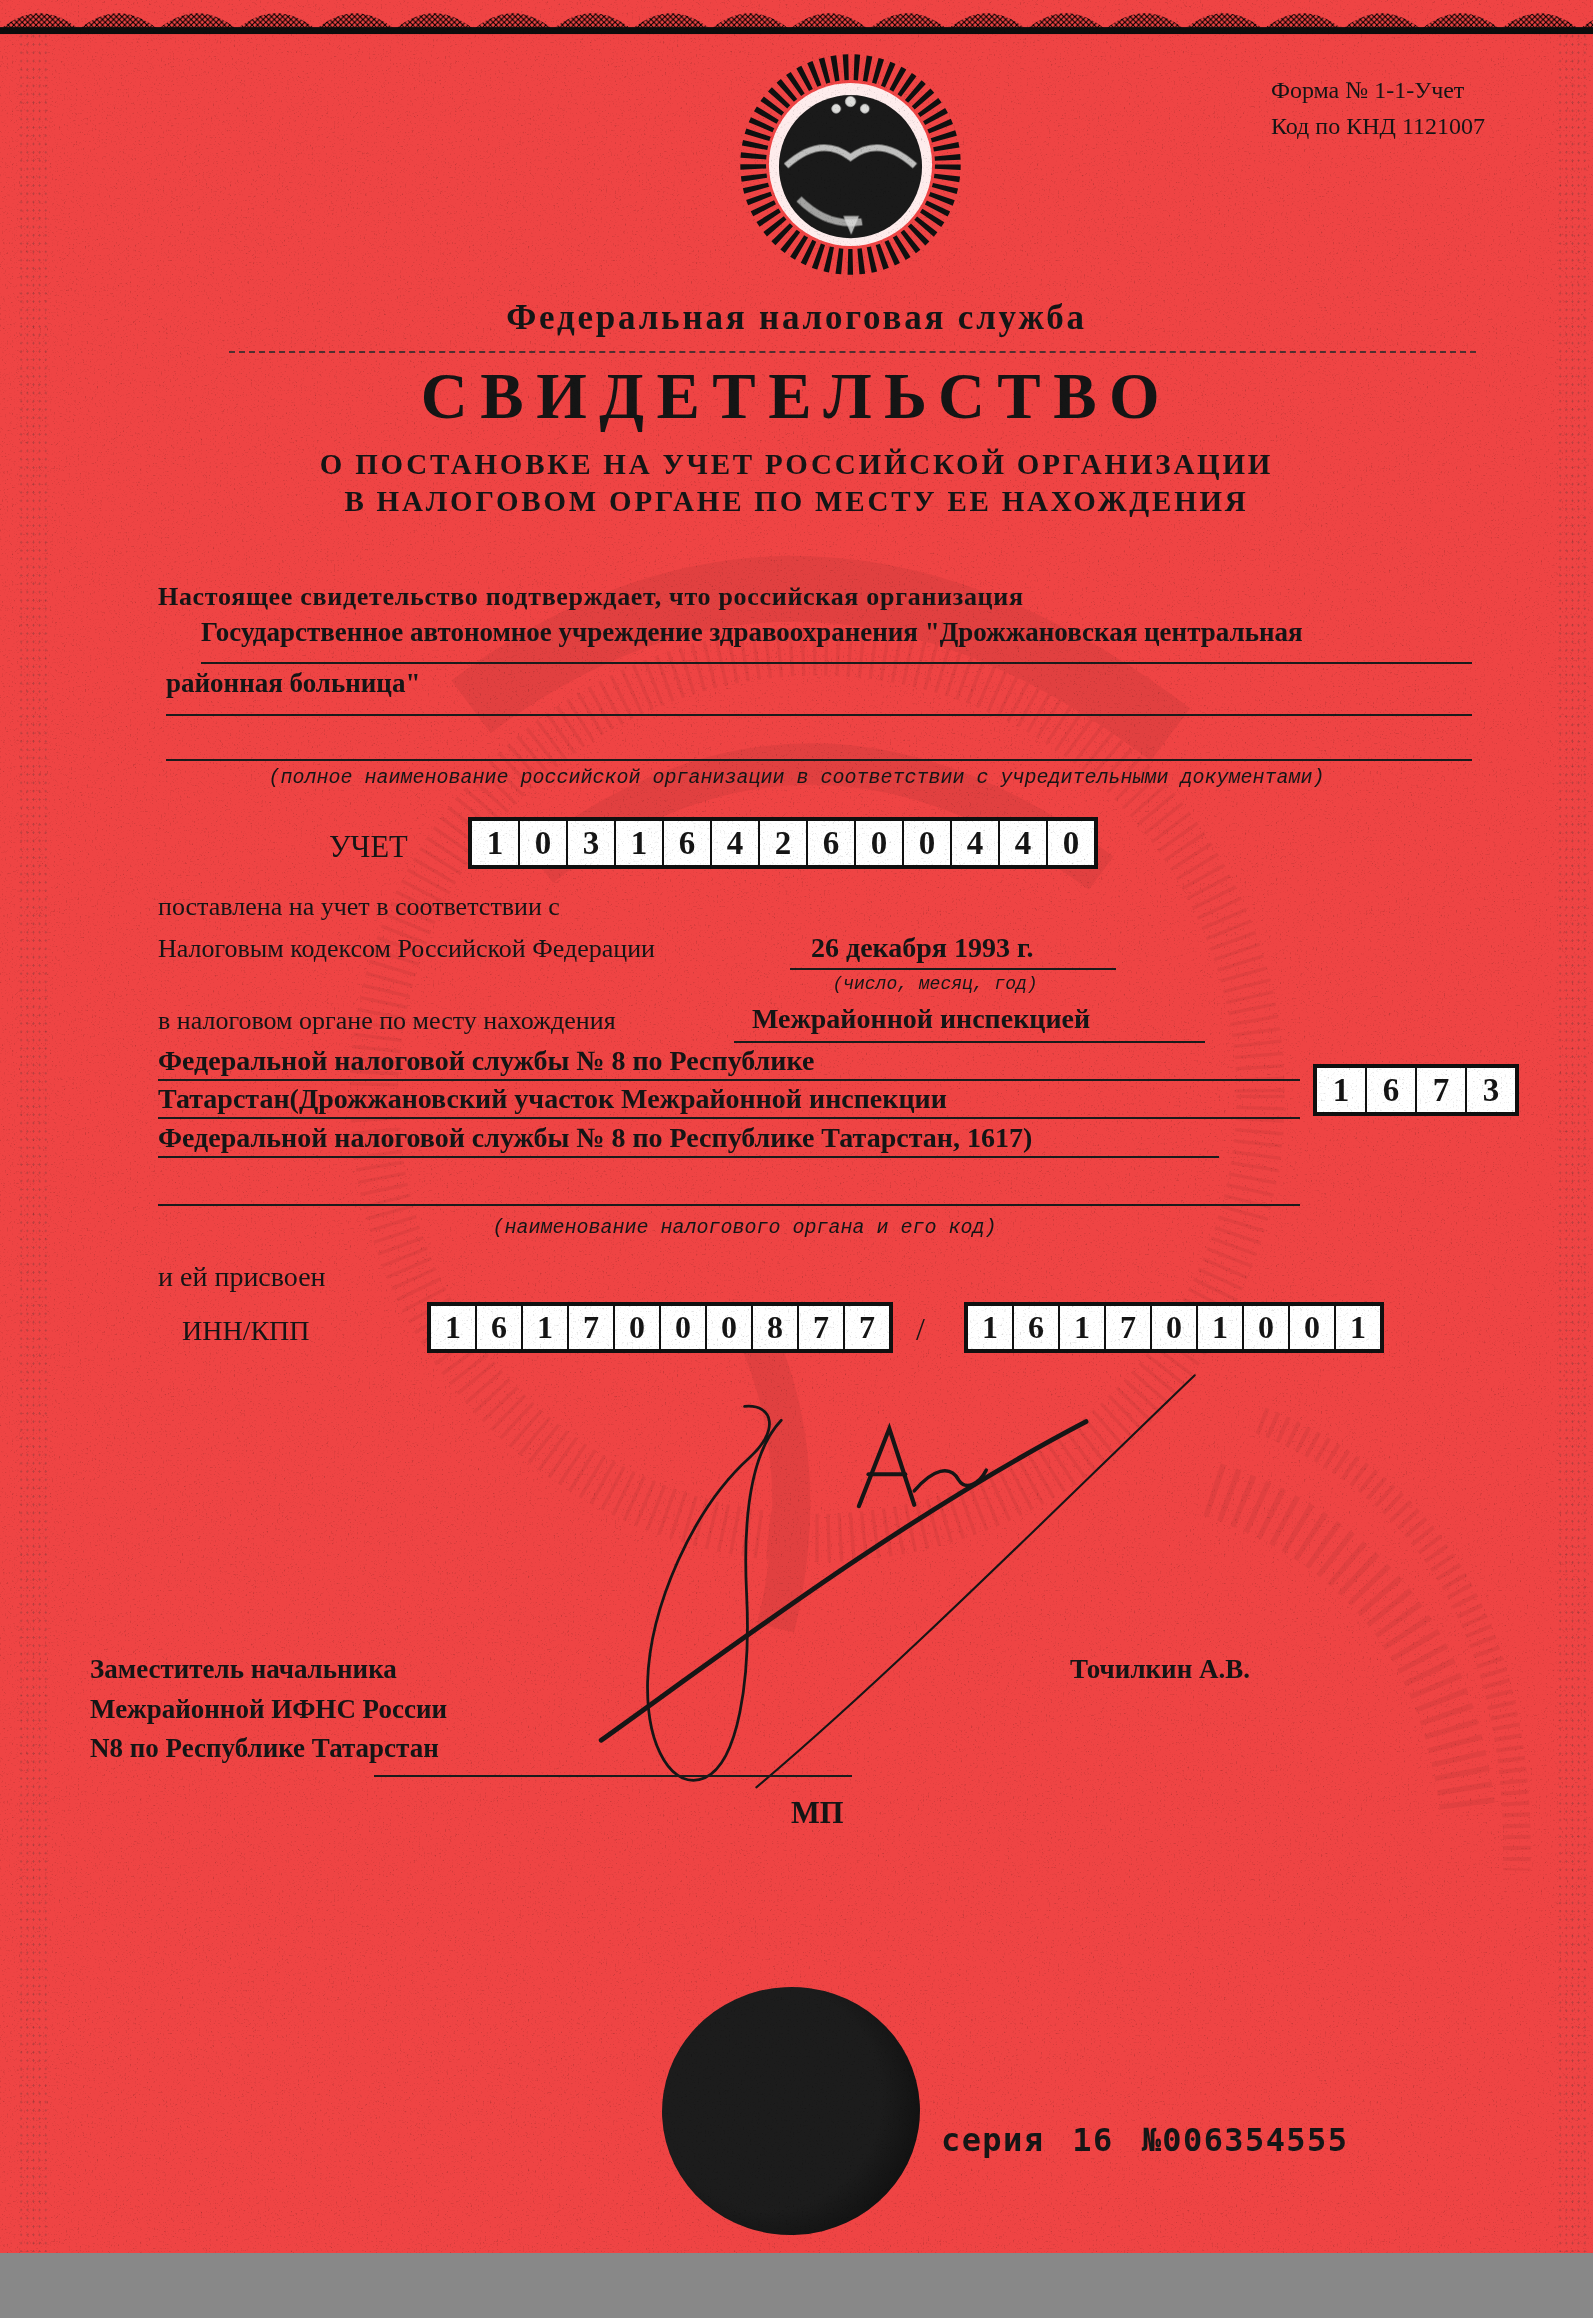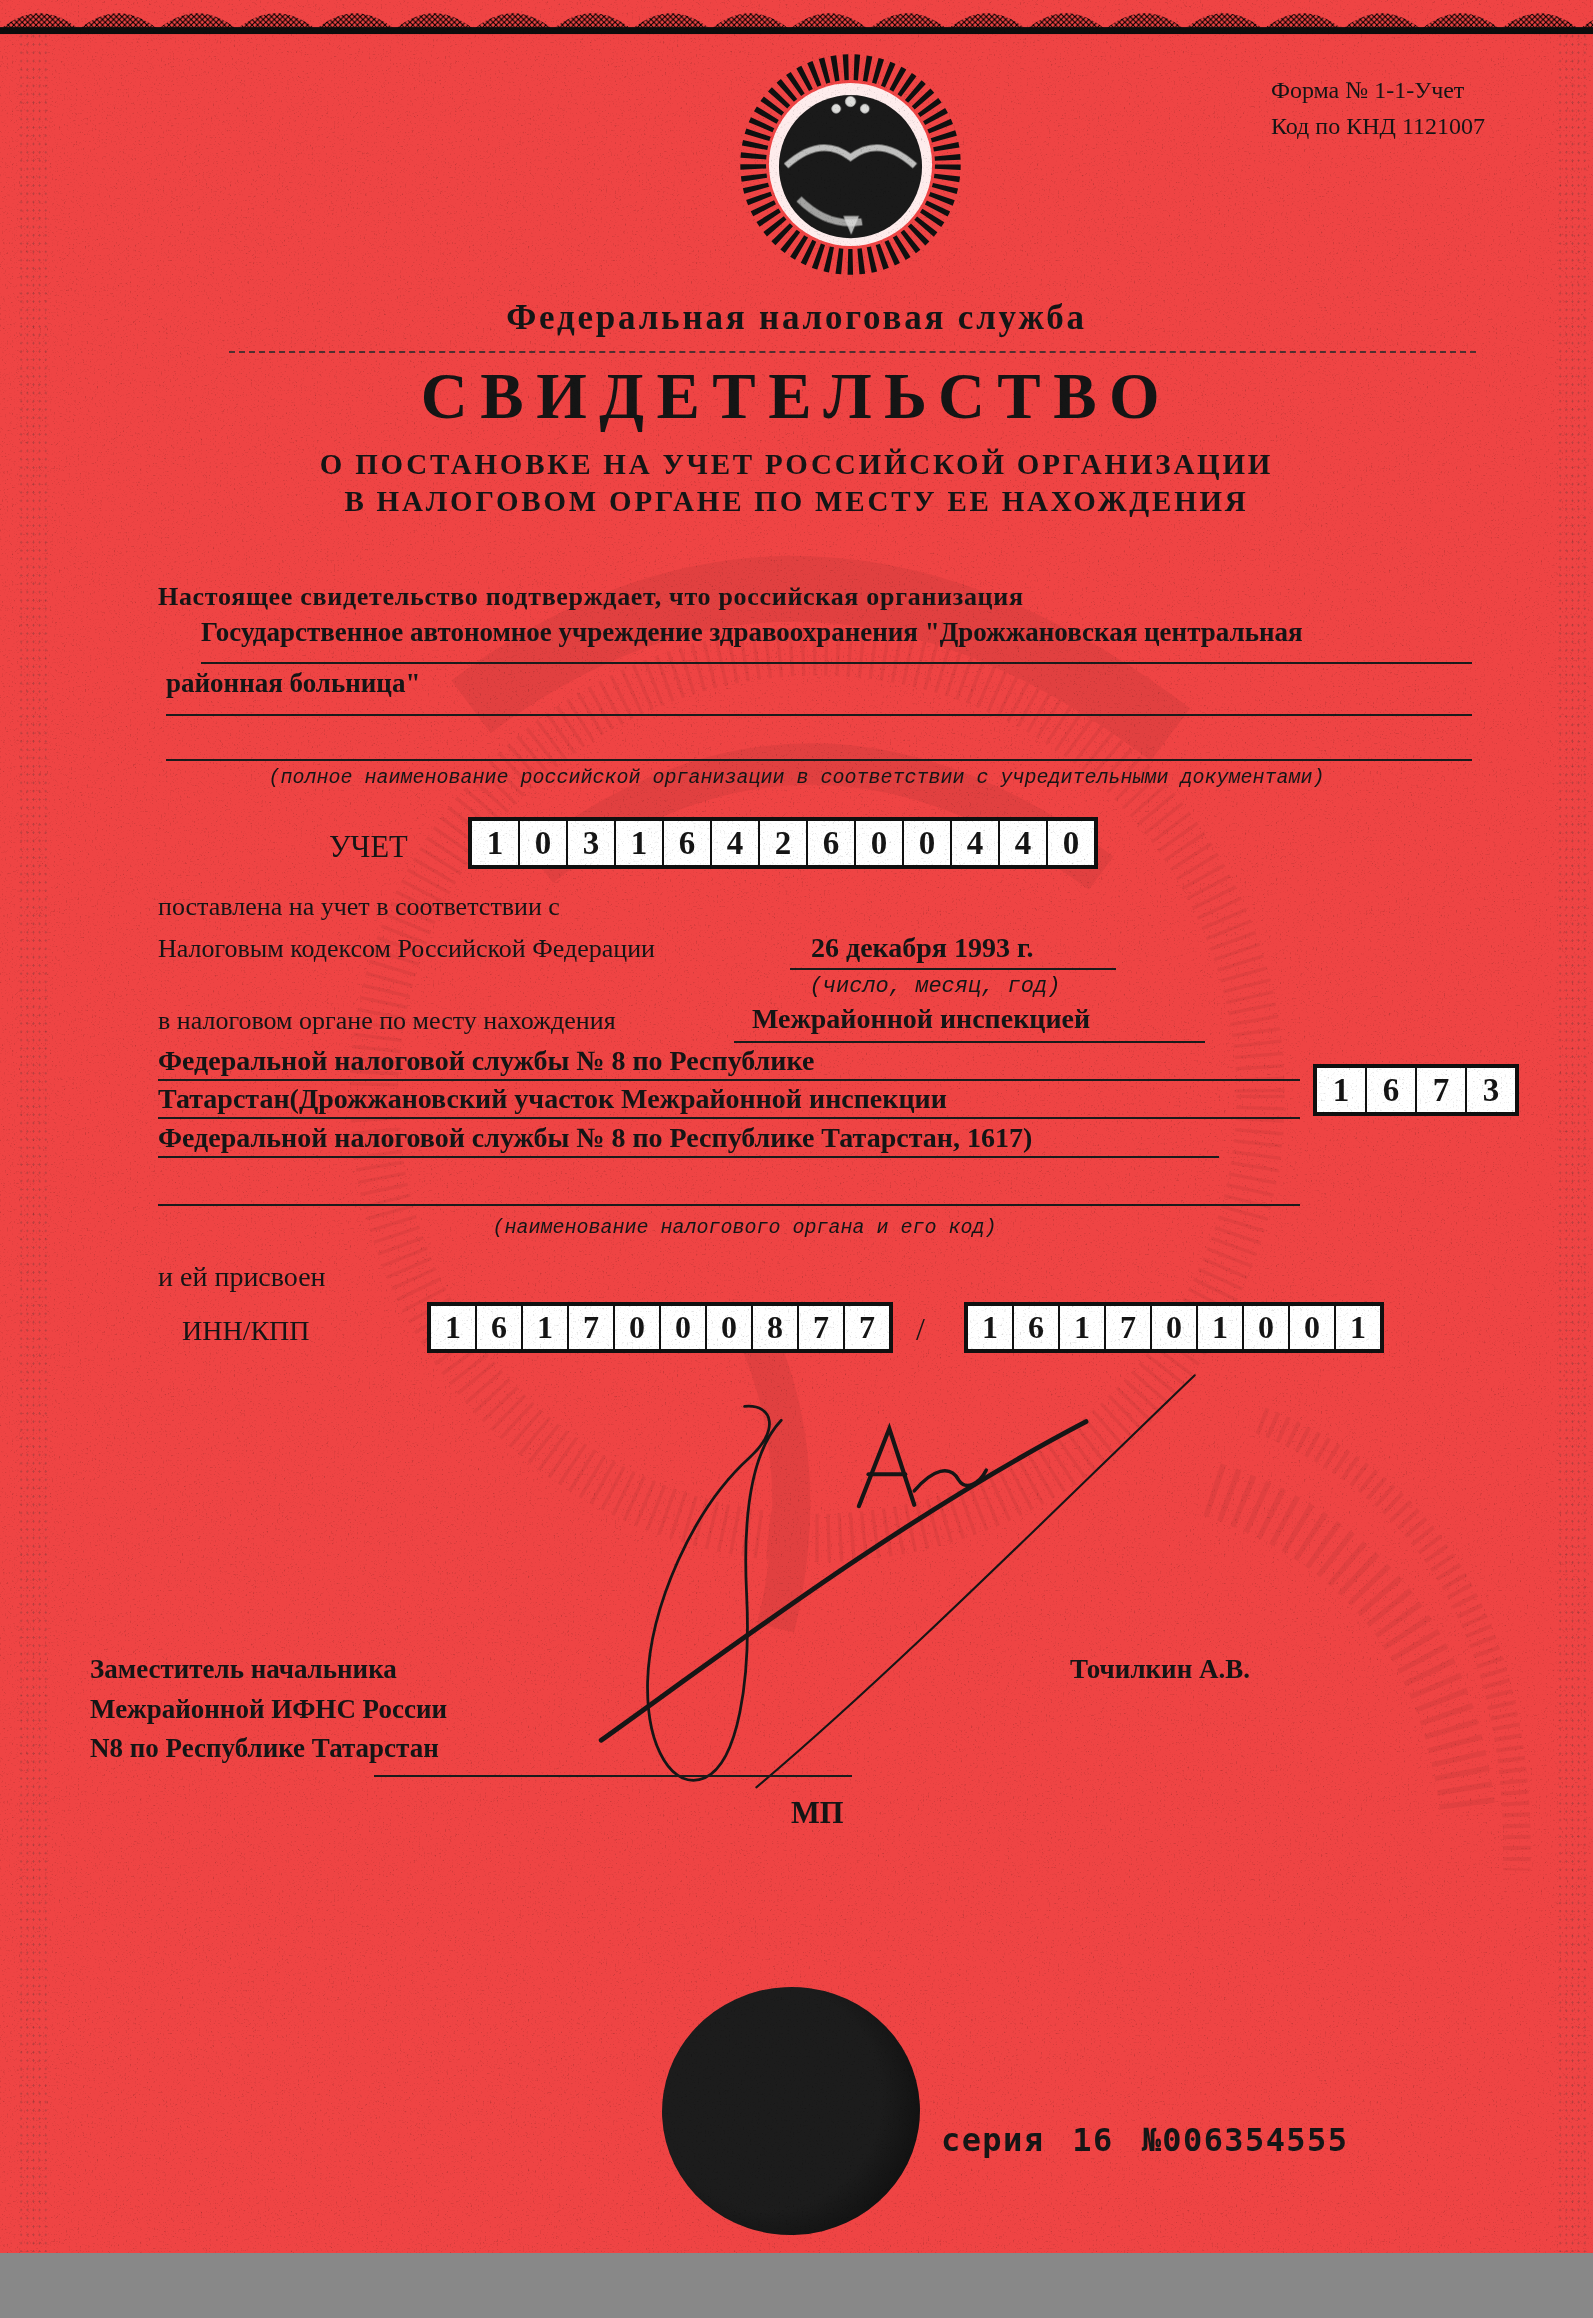--- a/index.html
+++ b/index.html
@@ -122,21 +122,21 @@
       <span class="cell">0</span>
       <span class="cell">4</span>
       <span class="cell">4</span>
       <span class="cell">0</span>
     </div>
 
   <div class="abs" style="left:158px;top:892px;font-size:26px;">поставлена на учет в соответствии с</div>
   <div class="abs" style="left:158px;top:934px;font-size:26px;">Налоговым кодексом Российской Федерации</div>
   <div class="abs b" style="left:811px;top:932px;font-size:28px;">26 декабря 1993 г.</div>
   <div class="rule" style="left:790px;width:326px;top:968px;"></div>
-  <div class="abs center i" style="left:762px;width:346px;top:974px;font-size:22px;">(число, месяц, год)</div>
+  <div class="abs center i" style="left:762px;width:346px;top:974px;font-size:18px;">(число, месяц, год)</div>
 
   <div class="abs" style="left:158px;top:1006px;font-size:26px;">в налоговом органе по месту нахождения</div>
   <div class="abs b" style="left:752px;top:1003px;font-size:28px;">Межрайонной инспекцией</div>
   <div class="rule" style="left:734px;width:471px;top:1041px;"></div>
   <div class="abs b" style="left:158px;top:1045px;font-size:28px;">Федеральной налоговой службы № 8 по Республике</div>
   <div class="rule" style="left:158px;width:1142px;top:1079px;"></div>
   <div class="abs b" style="left:158px;top:1083px;font-size:28px;">Татарстан(Дрожжановский участок Межрайонной инспекции</div>
   <div class="rule" style="left:158px;width:1142px;top:1117px;"></div>
   <div class="abs b" style="left:158px;top:1122px;font-size:28px;">Федеральной налоговой службы № 8 по Республике Татарстан, 1617)</div>
   <div class="rule" style="left:158px;width:1061px;top:1156px;"></div>

